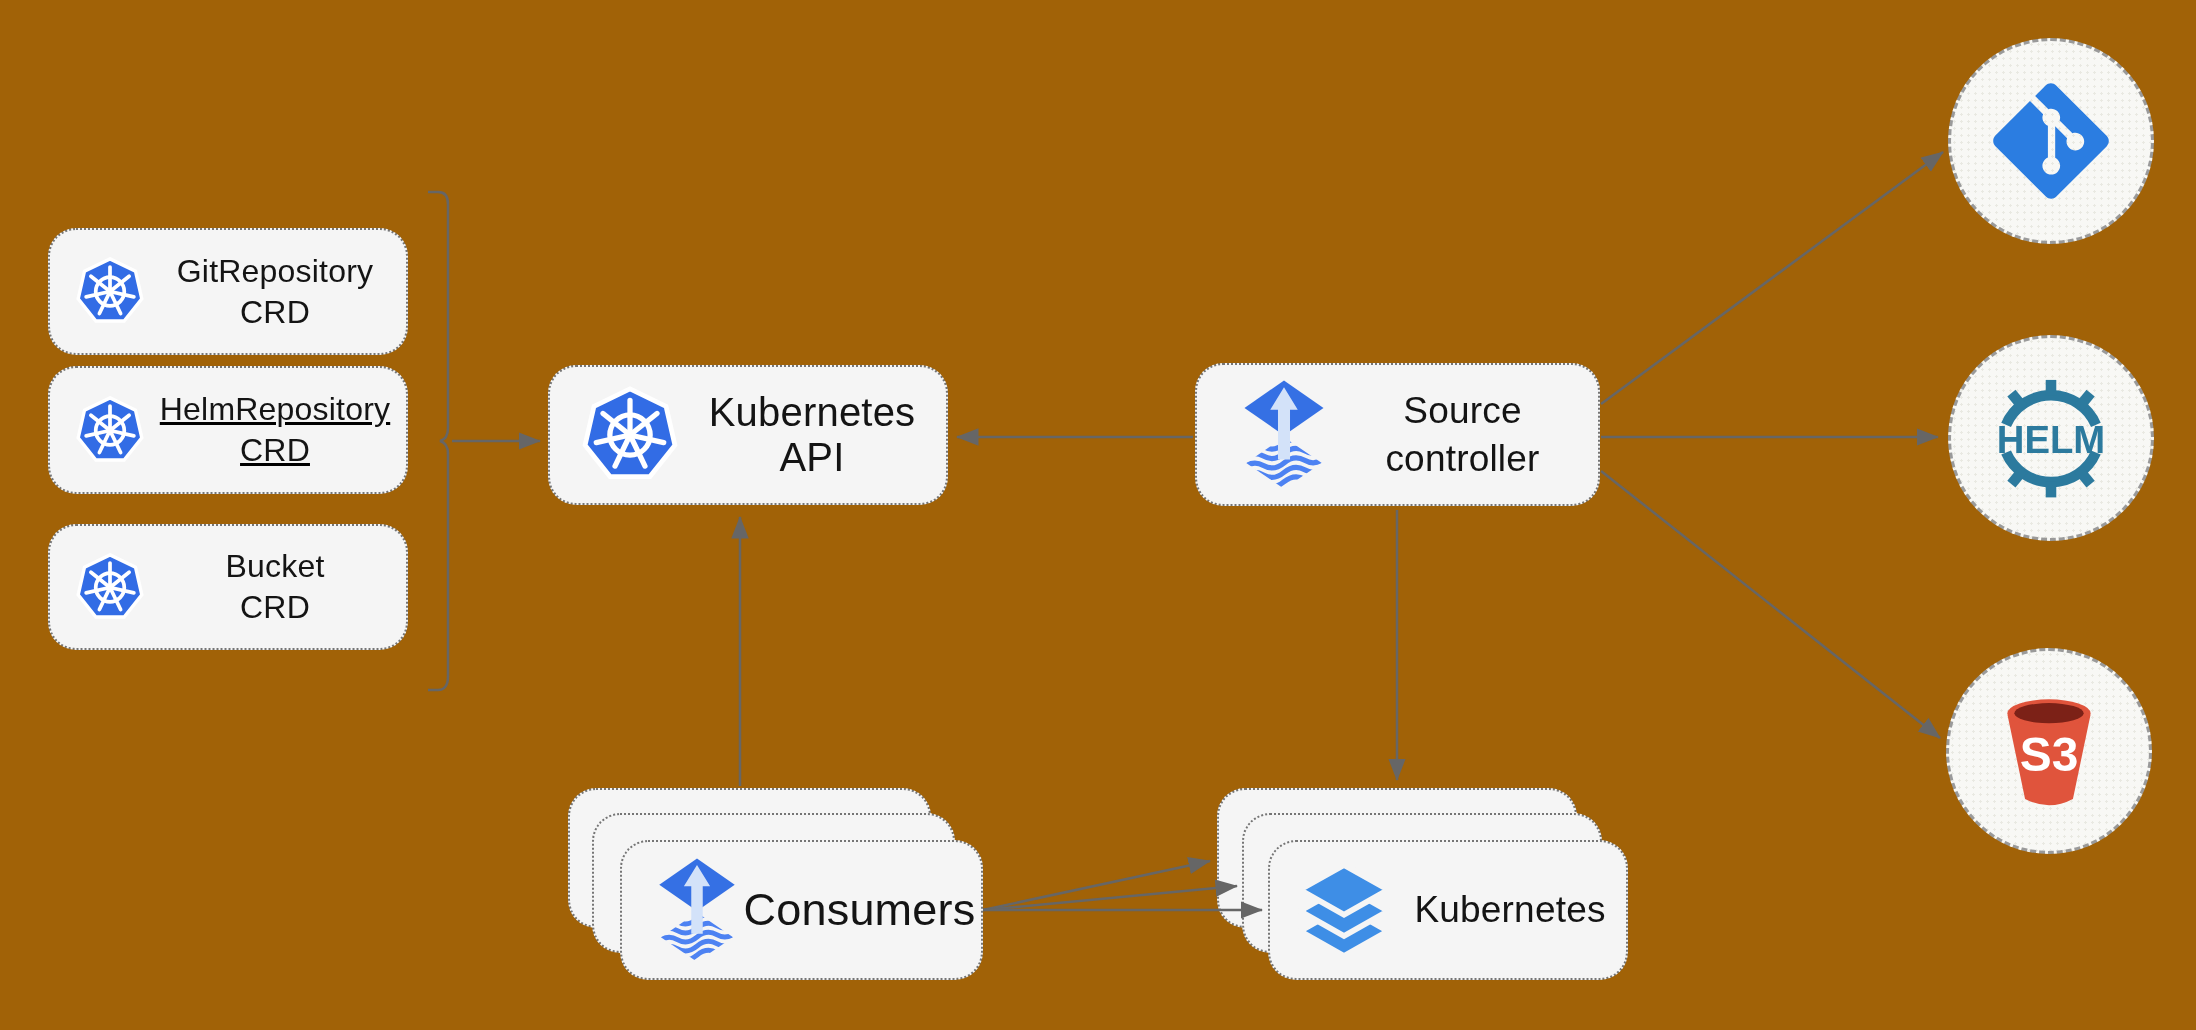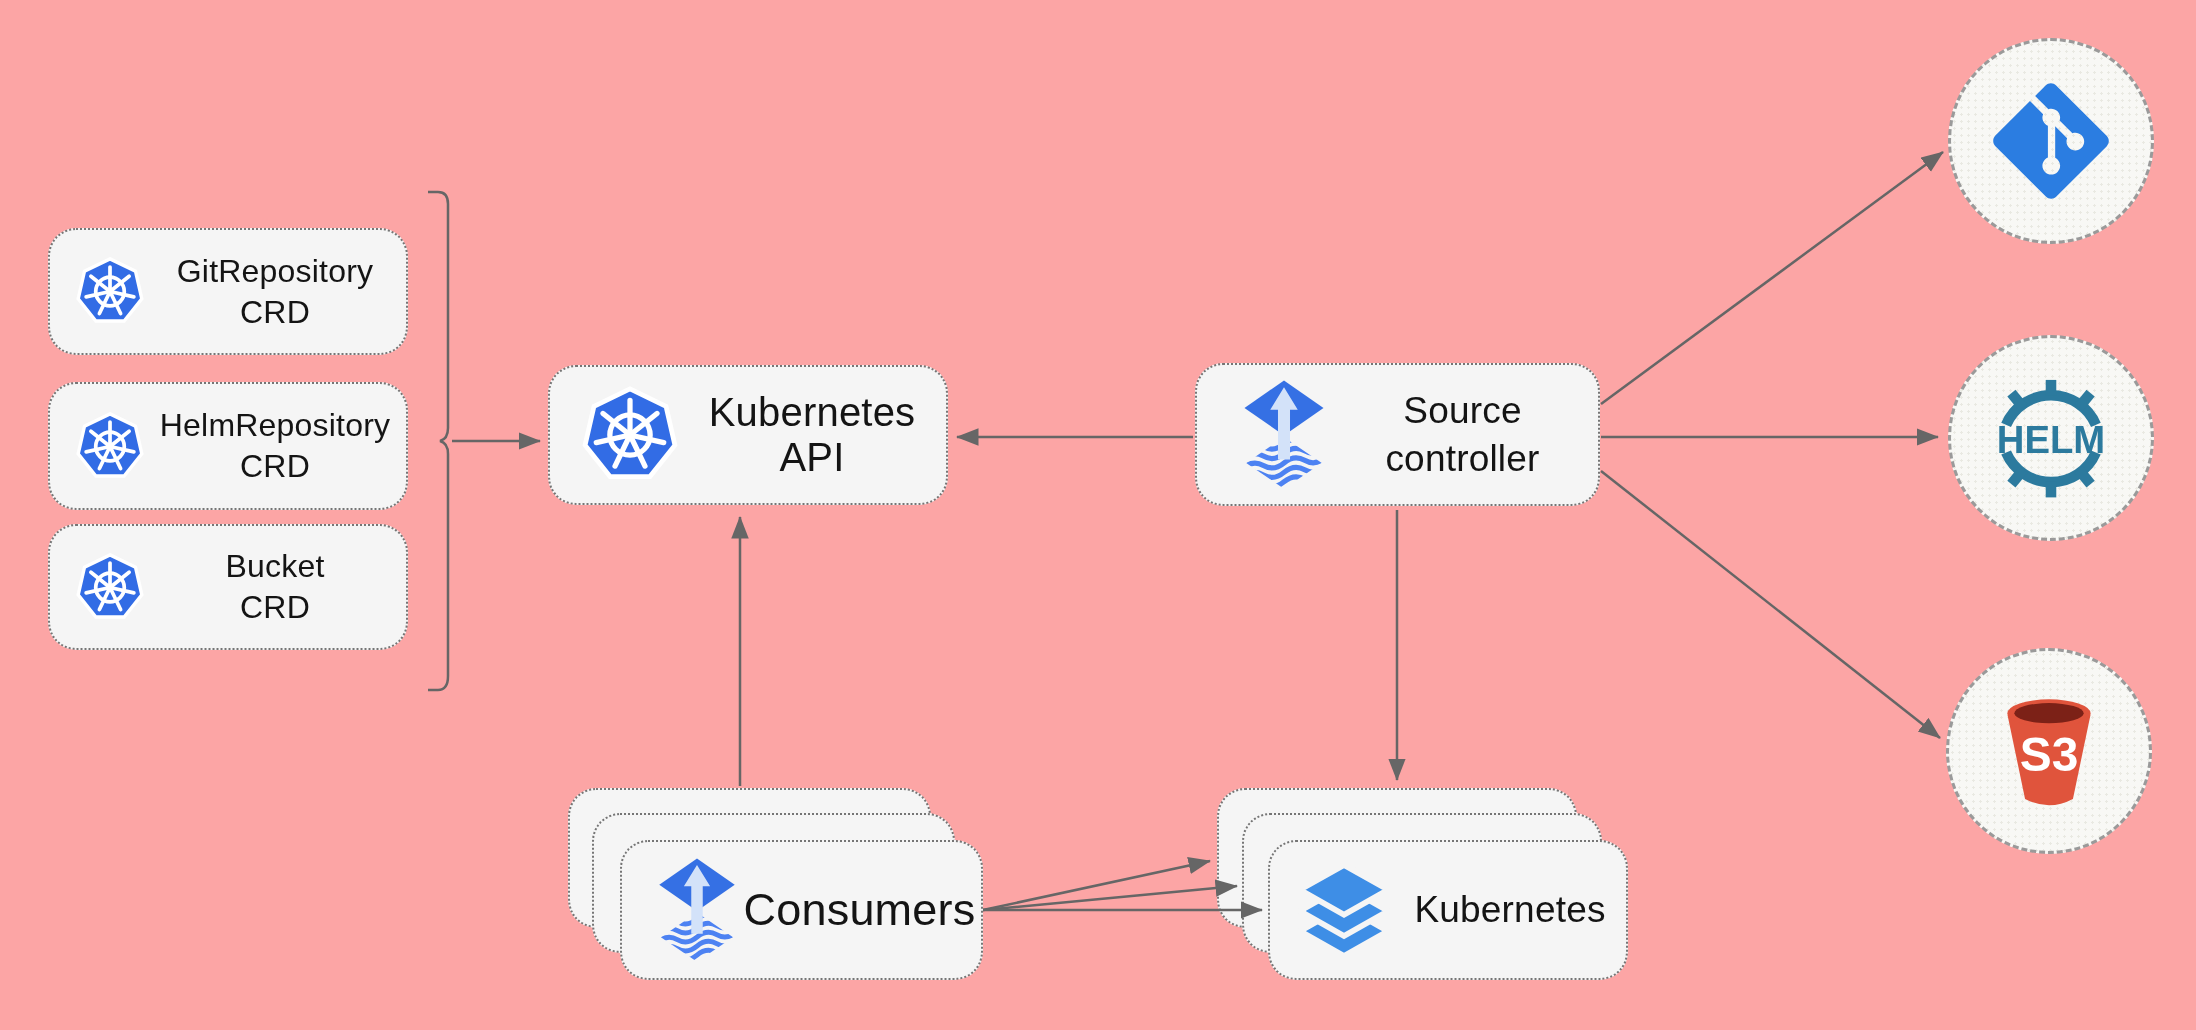--- a/index.html
+++ b/index.html
@@ -1,17 +1,17 @@
 <!DOCTYPE html>
 <html><head>
 <meta charset="utf-8">
 <style>
   html,body{margin:0;padding:0;background:#ffffff;}
   body{font-family:"Liberation Sans", sans-serif;}
-  .canvas{position:relative;width:2196px;height:1030px;background:#fca5a5;overflow:hidden;}
+  .canvas{position:relative;width:2196px;height:1030px;background:#a16207;overflow:hidden;}
   .layer{position:absolute;left:0;top:0;width:2196px;height:1030px;}
 
   .node{
     position:absolute;
     background:#f5f5f5;
     border:2.5px dotted #757575;
     border-radius:28px;
     box-sizing:border-box;
     display:flex;
     align-items:center;
@@ -26,21 +26,21 @@
     position:absolute;
     background:#f5f5f5;
     border:2.5px dotted #757575;
     border-radius:28px;
     box-sizing:border-box;
   }
 
   .crd{left:48px;width:360px;height:127px;padding-left:26px;}
   .crd .label{font-size:32px;line-height:1.28;}
   #crd1{top:228px;}
-  #crd2{top:382px;height:128px;}
+  #crd2{top:366px;height:128px;text-decoration:underline;}
   #crd3{top:524px;height:126px;}
 
   #k8s-api{left:548px;top:365px;width:400px;height:140px;padding-left:32px;}
   #k8s-api .label{font-size:40px;}
 
   #source-controller{left:1195px;top:363px;width:405px;height:143px;padding-left:44px;}
   #source-controller .label{font-size:37px;line-height:1.28;}
 
   #consumers-front{left:620px;top:840px;width:363px;height:140px;padding-left:34px;}
   #consumers-front .label{font-size:45px;}

